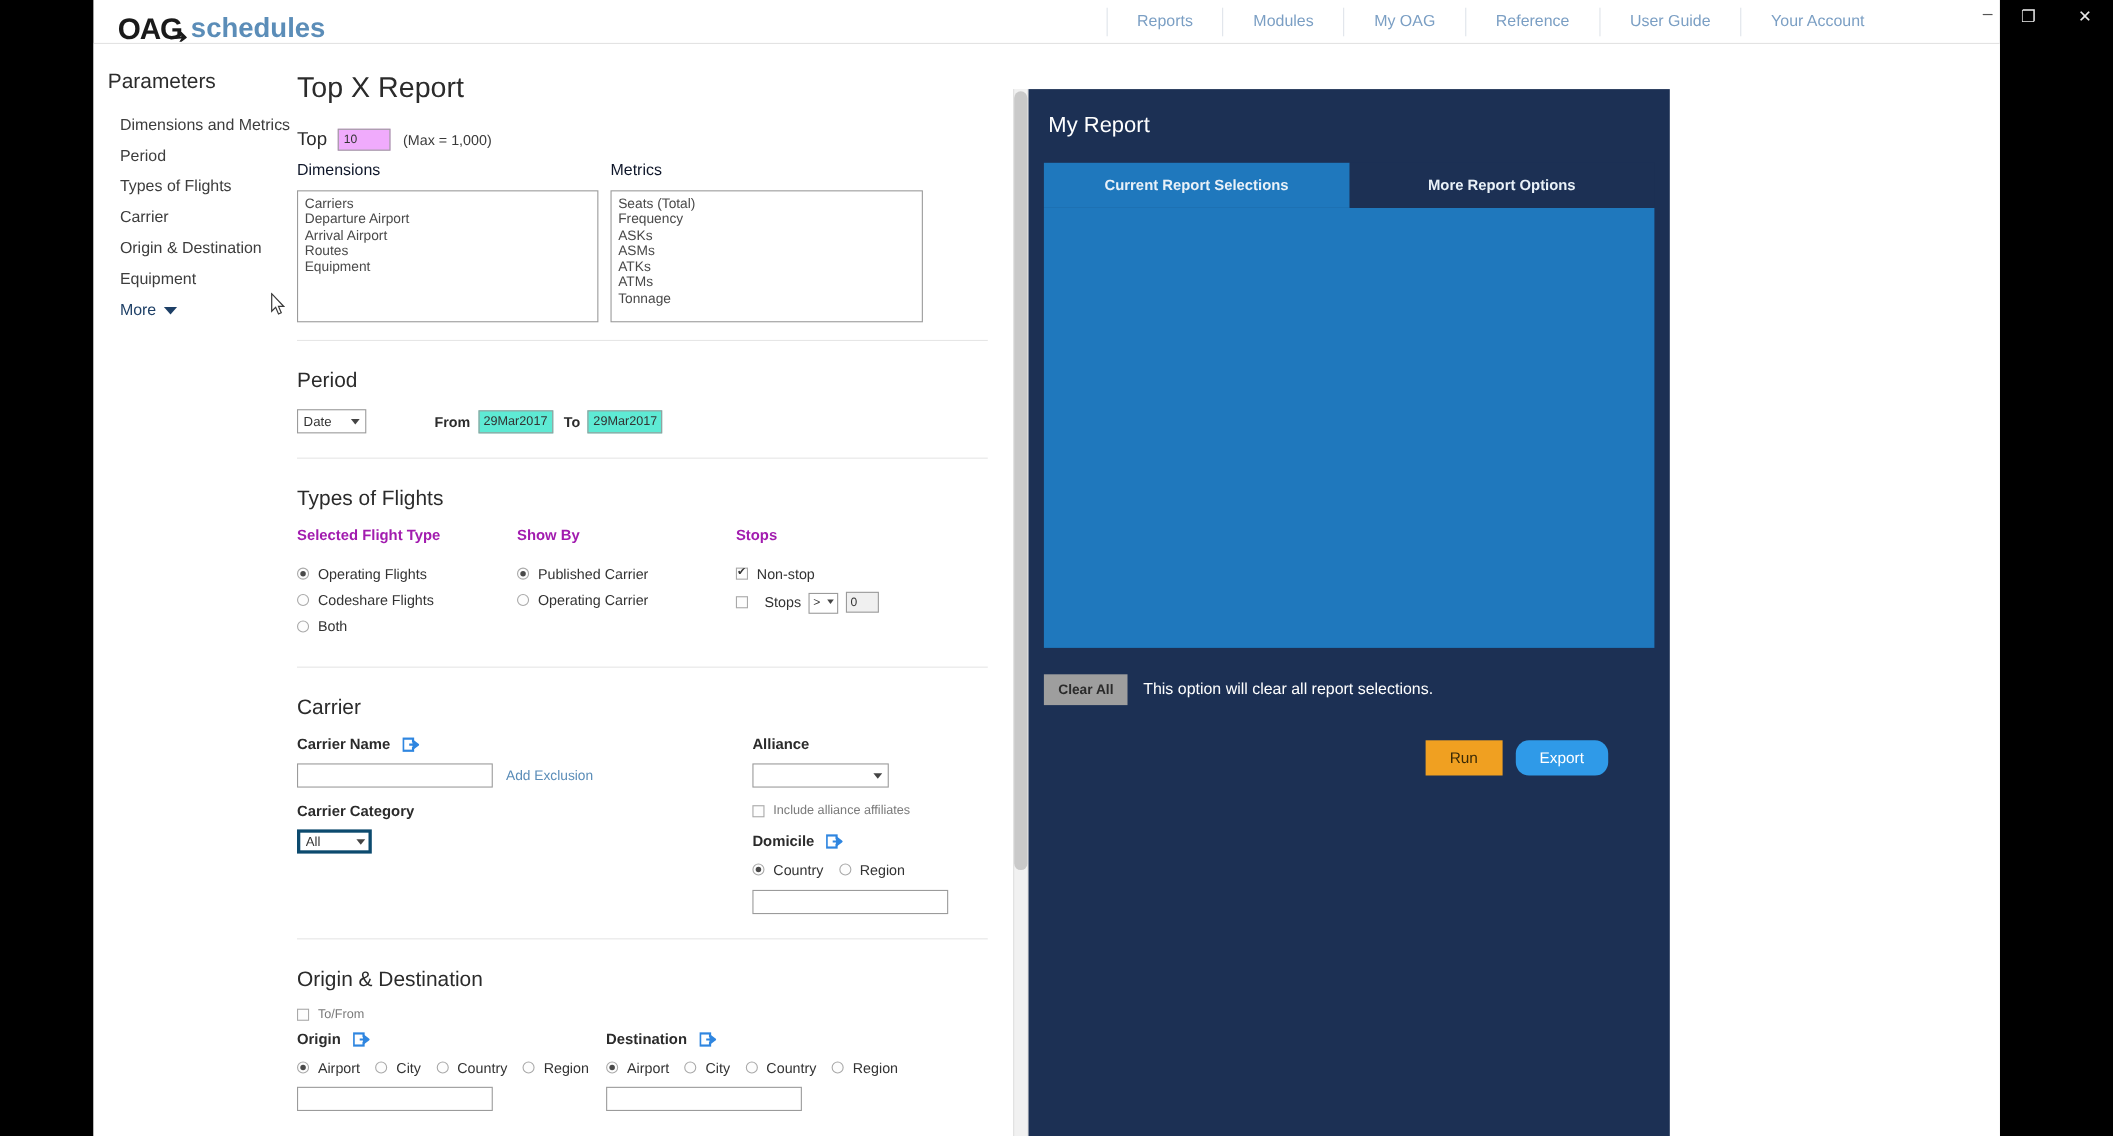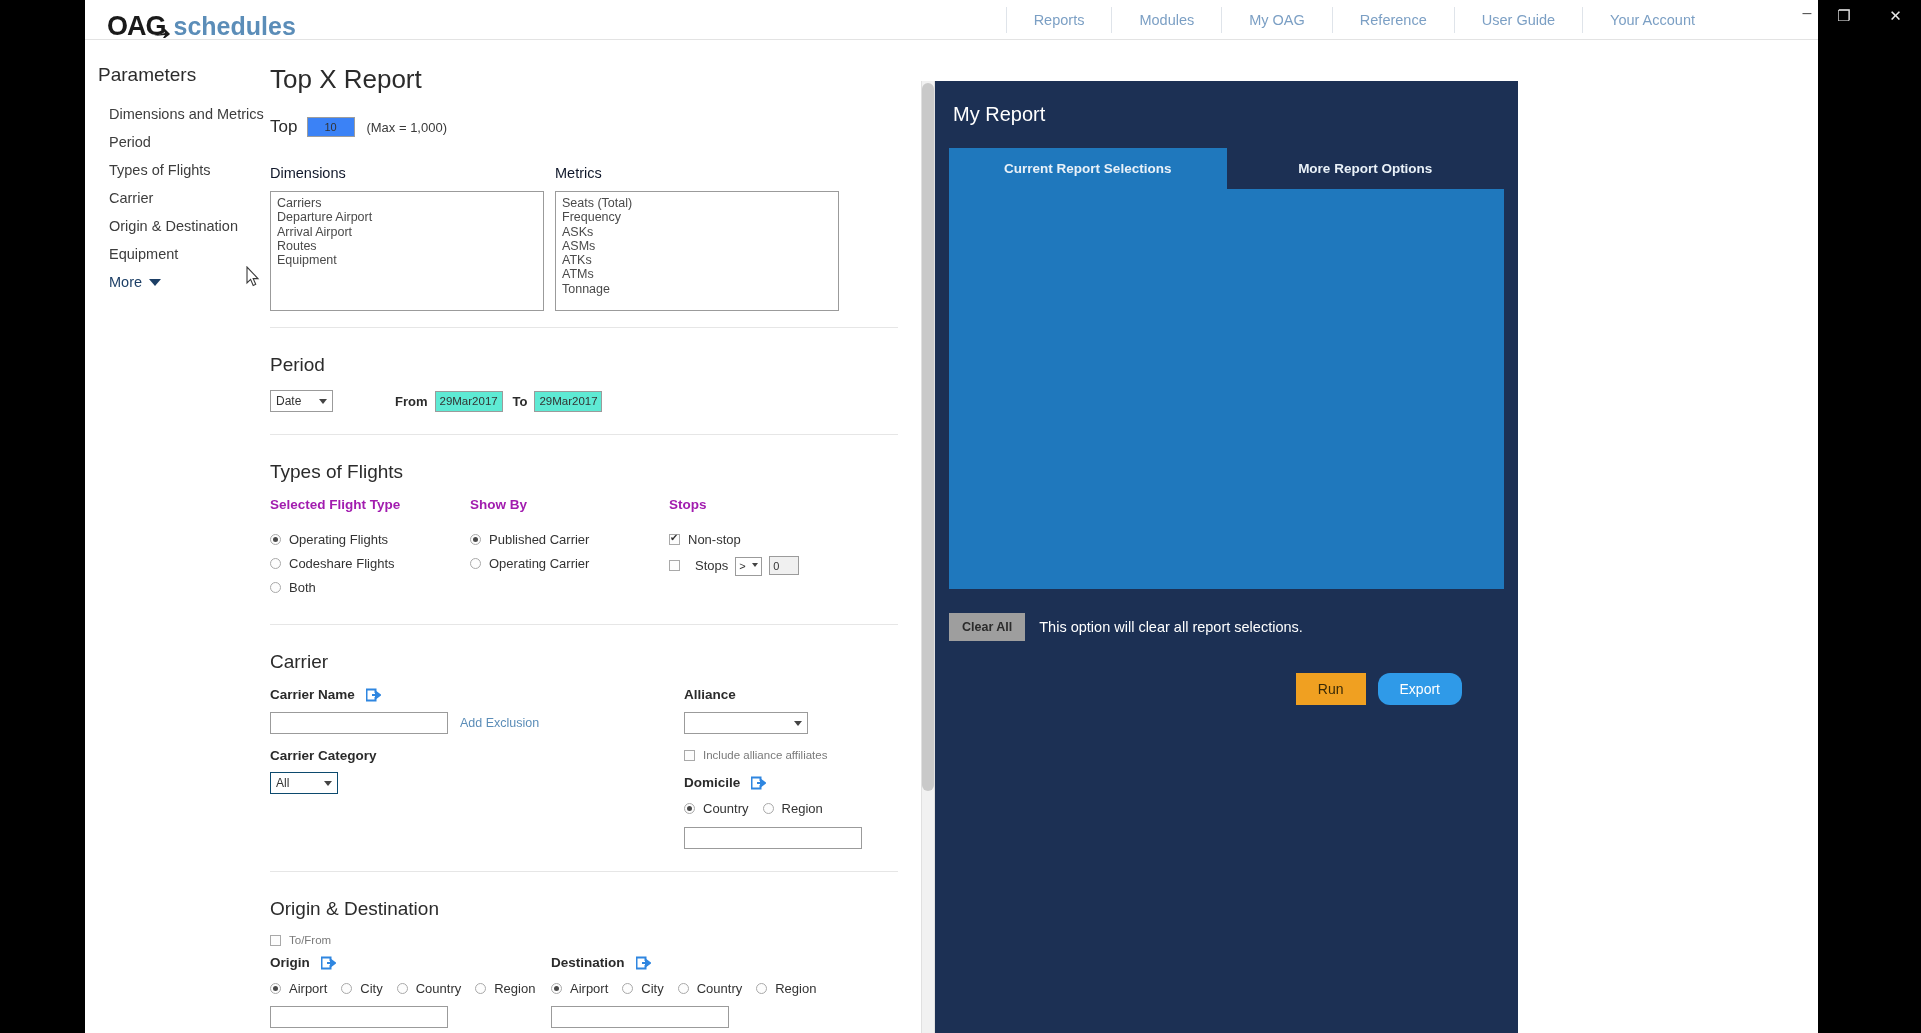--- a/index.html
+++ b/index.html
@@ -100,25 +100,25 @@
     font-size:11px; line-height:14px; text-align:center; flex:0 0 16px; cursor:pointer;
     background:#fff;
   }
   .help-right { position:absolute; right:28px; }
 
   .section { position:relative; padding-bottom:10px; }
   .section-rule { border-top:1px solid #e6e6e6; margin:12px 0 0 0; width:628px; }
   h3.sec-title { font-size:19px; font-weight:400; color:#2b2b2b; margin:16px 0 14px 0; }
 
   
-  #top-row { position:relative; margin-bottom:18px; }
+  #top-row { position:relative; }
   #top-row .lbl { font-size:17px; color:#2b2b2b; margin-right:10px; }
   #top-input {
-    width:48px; height:20px; border:1px solid #9d9d9d; background:#3b82f6;
-    font-size:11px; padding:1px 16px; color:#333; font-family:"Liberation Sans", sans-serif;
+    width:48px; height:20px; border:1px solid #9d9d9d; background:#f0abfc;
+    font-size:11px; padding:1px 4px; color:#333; font-family:"Liberation Sans", sans-serif;
   }
   #top-max { font-size:13px; color:#3a3a3a; margin-left:11px; }
 
   
   #dm-wrap { position:relative; }
   .dm-cols { display:flex; gap:11px; }
   .dm-col { }
   .dm-label { font-size:14.5px; color:#0f172a; margin-bottom:10px; }
   .listbox {
     border:1px solid #9b9b9b; background:#fff; width:274px; height:120px;
@@ -200,21 +200,21 @@
   }
   .ext-icon svg { display:block; }
   .text-inp {
     width:178px;height:22px;border:1px solid #9b9b9b;background:#fff;
     font-size:12px;padding:2px 5px;color:#333; font-family:"Liberation Sans", sans-serif;
   }
   .text-inp.wide { width:178px; }
   .link { color:#5b8db8; font-size:12.5px; cursor:pointer; }
   .cat-sel {
     appearance:none;-webkit-appearance:none;
-    width:68px;height:22px;border:1px solid #0c4a6e;background:#fff;font-size:12px;
+    width:68px;height:22px;border:3px solid #0c4a6e;background:#fff;font-size:12px;
     padding:0 16px 0 5px;color:#333; font-family:"Liberation Sans", sans-serif;
   }
   .alliance-sel {
     appearance:none;-webkit-appearance:none;
     width:124px;height:22px;border:1px solid #9b9b9b;background:#fff;font-size:12px;
     padding:0 18px 0 5px;color:#333; font-family:"Liberation Sans", sans-serif;
   }
   .tiny-text { font-size:11.5px; color:#7a7a7a; }
   .dom-inp {
     width:178px;height:22px;border:1px solid #9b9b9b;background:#fff;

